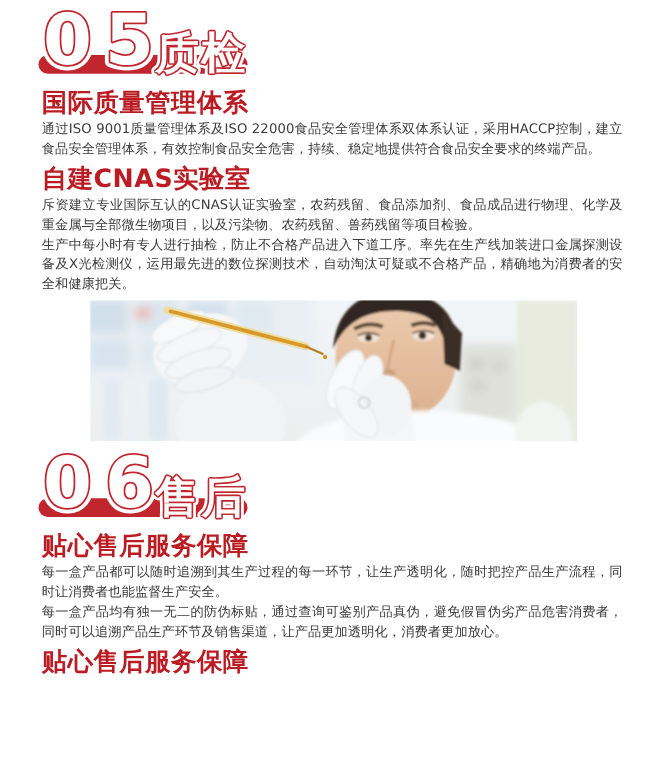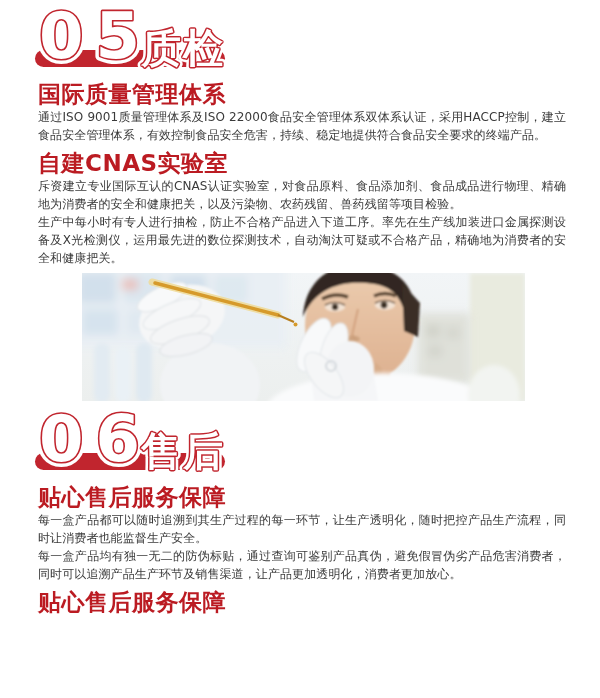--- a/index.html
+++ b/index.html
@@ -53,21 +53,21 @@
     <text class="halo" x="4" y="52" font-size="64" letter-spacing="12" stroke-width="10">05</text>
     <text class="halo" x="106" y="56" font-size="40" letter-spacing="2" stroke-width="8">质检</text>
     <text class="main" x="4" y="52" font-size="64" letter-spacing="12" stroke-width="3.2">05</text>
     <text class="main" x="106" y="56" font-size="40" letter-spacing="2" stroke-width="3">质检</text>
   </svg>
 
   <h3 class="sec-h first">国际质量管理体系</h3>
   <p class="sec-p">通过ISO 9001质量管理体系及ISO 22000食品安全管理体系双体系认证，采用HACCP控制，建立食品安全管理体系，有效控制食品安全危害，持续、稳定地提供符合食品安全要求的终端产品。</p>
 
   <h3 class="sec-h">自建CNAS实验室</h3>
-  <p class="sec-p">斥资建立专业国际互认的CNAS认证实验室，对食品原料、食品添加剂、食品成品进行物理、精确地为消费者的安全和健康把关，以及污染物、农药残留、兽药残留等项目检验。</p>
+  <p class="sec-p">斥资建立专业国际互认的CNAS认证实验室，农药残留、食品添加剂、食品成品进行物理、化学及重金属与全部微生物项目，以及污染物、农药残留、兽药残留等项目检验。</p>
 
   <p class="sec-p">生产中每小时有专人进行抽检，防止不合格产品进入下道工序。率先在生产线加装进口金属探测设备及X光检测仪，运用最先进的数位探测技术，自动淘汰可疑或不合格产品，精确地为消费者的安全和健康把关。</p>
 
   <div class="photo-wrap">
     <svg viewBox="0 0 443 128" width="443" height="128">
       <defs>
         <filter id="b4" x="-30%" y="-30%" width="160%" height="160%">
             <feGaussianBlur stdDeviation="4"></feGaussianBlur>
           </filter>
         <filter id="b2" x="-30%" y="-30%" width="160%" height="160%">

